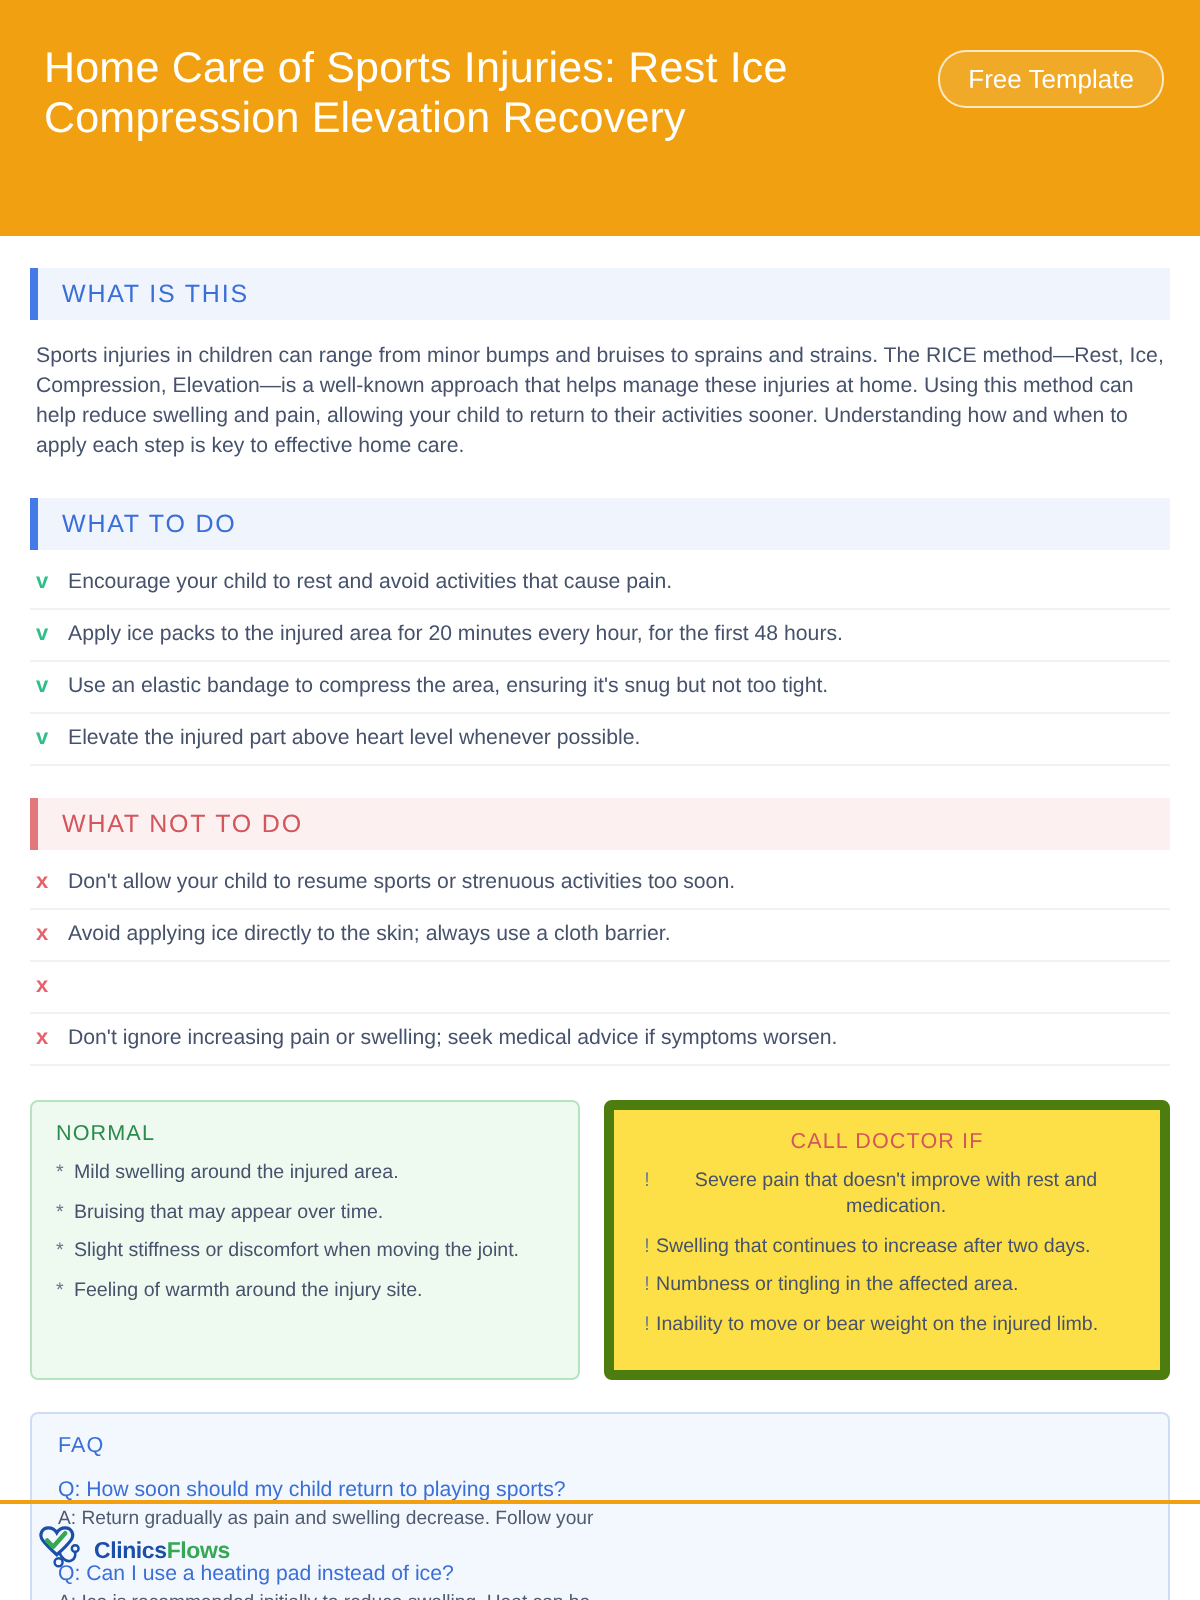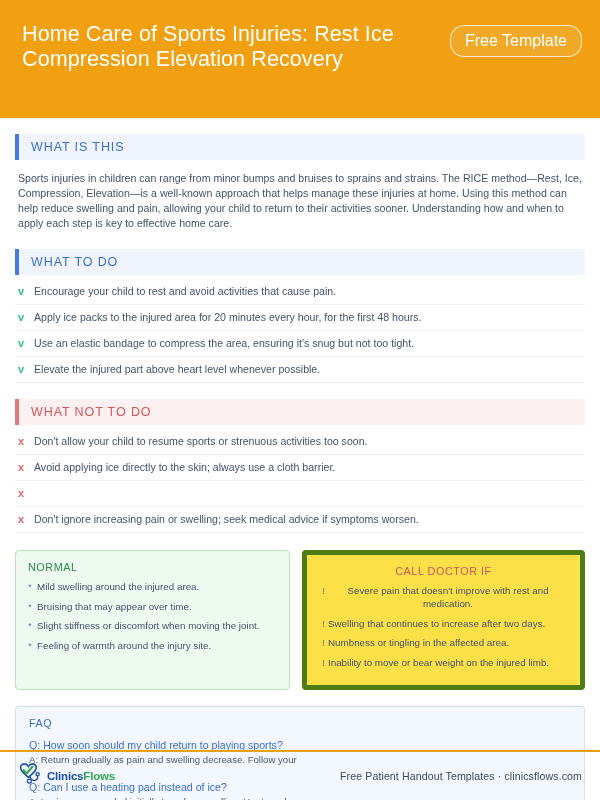--- a/index.html
+++ b/index.html
@@ -40,21 +40,21 @@
     font-weight: normal;
     letter-spacing: 0.1px;
     max-width: 430px;
     margin: 6px 0 0 0;
   }
   .badge {
     margin-top: 9px;
     border: 1px solid rgba(255,255,255,0.75);
     border-radius: 14px;
     color: #ffffff;
-    font-size: 16px;
+    font-size: 13px;
     padding: 6px 14px;
     white-space: nowrap;
     background: rgba(255,255,255,0.10);
   }
 
   
   .content {
     padding: 0 15px;
     box-sizing: border-box;
   }
@@ -337,16 +337,15 @@
         <svg width="26" height="24" viewBox="0 0 26 24" aria-hidden="true">
           <path d="M3.4 8.2 C1.3 5.4 3 1.9 6.2 1.9 C8.2 1.9 9.6 3 10.4 4.4 C11.2 3 12.6 1.9 14.6 1.9 C17.8 1.9 19.5 5.4 17.4 8.2 C15.6 10.7 12.4 13.6 10.4 15.4 C8.4 13.6 5.2 10.7 3.4 8.2 Z" fill="none" stroke="#1a4ea8" stroke-width="1.6"></path>
           <path d="M5.6 8.2 L8.6 11.4 L14.6 4.6" fill="none" stroke="#34a853" stroke-width="2.2" stroke-linecap="round" stroke-linejoin="round"></path>
           <path d="M11.6 13.6 C12.4 17.2 15.4 19.4 17.8 18.2 C19.6 17.3 19.9 15.3 19.4 13.4" fill="none" stroke="#1a4ea8" stroke-width="1.3"></path>
           <circle cx="19.6" cy="12.3" r="1.7" fill="none" stroke="#1a4ea8" stroke-width="1.2"></circle>
           <circle cx="11.3" cy="19.1" r="2.0" fill="none" stroke="#1a4ea8" stroke-width="1.2"></circle>
         </svg>
       </span>
       <span class="logo-word"><span class="logo-c">Clinics</span><span class="logo-f">Flows</span></span>
     </div>
-    <div class="footer-right">Free Patient Handout Templates  ·  clinicsflows.com</div>
   </div>
 
 </div>
 
 </body></html>

